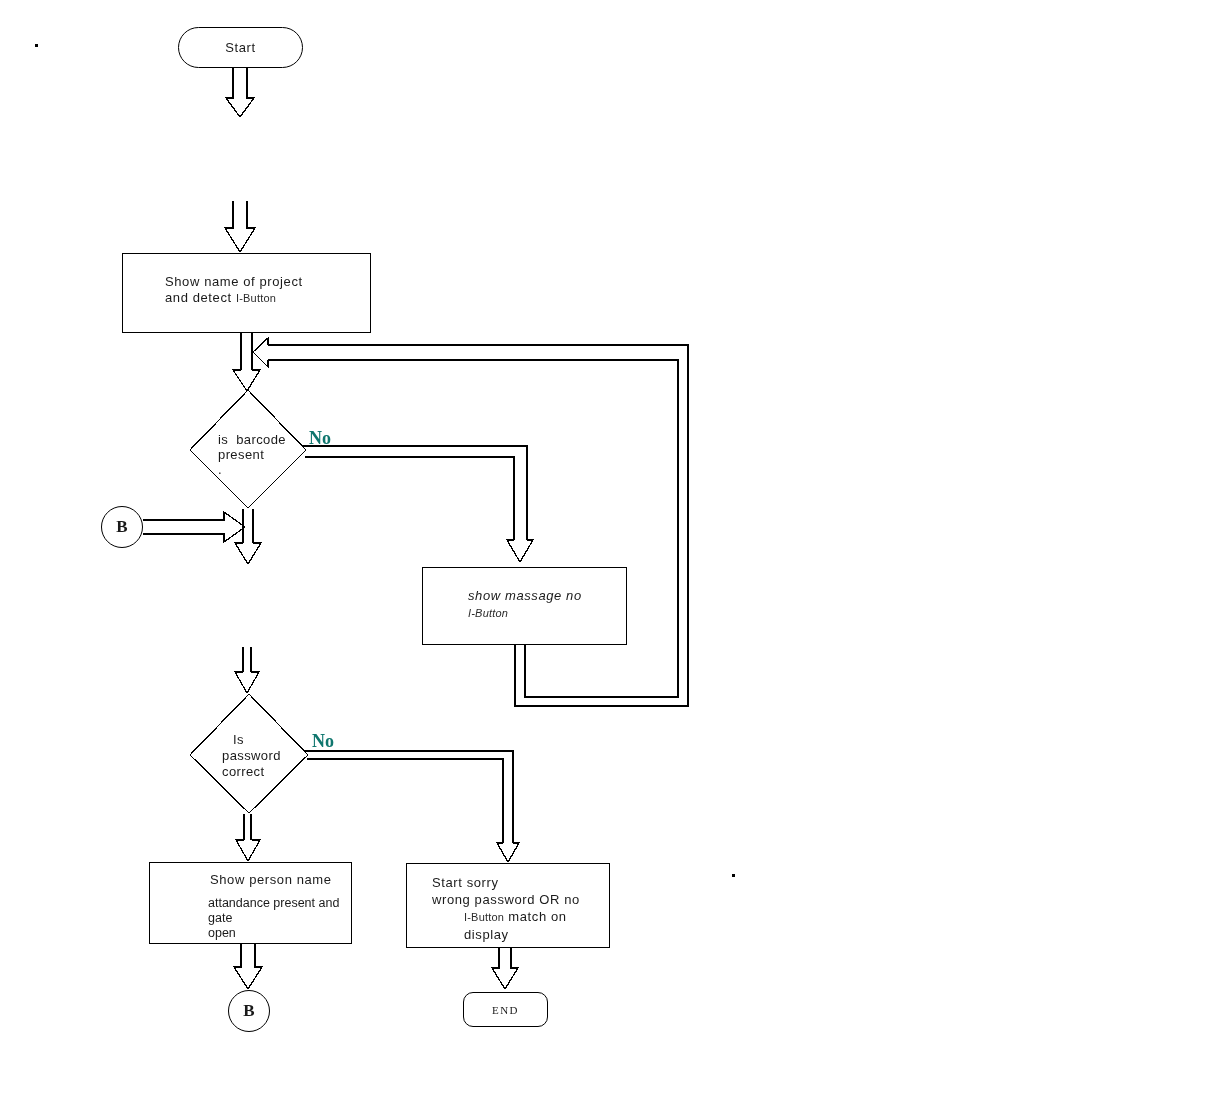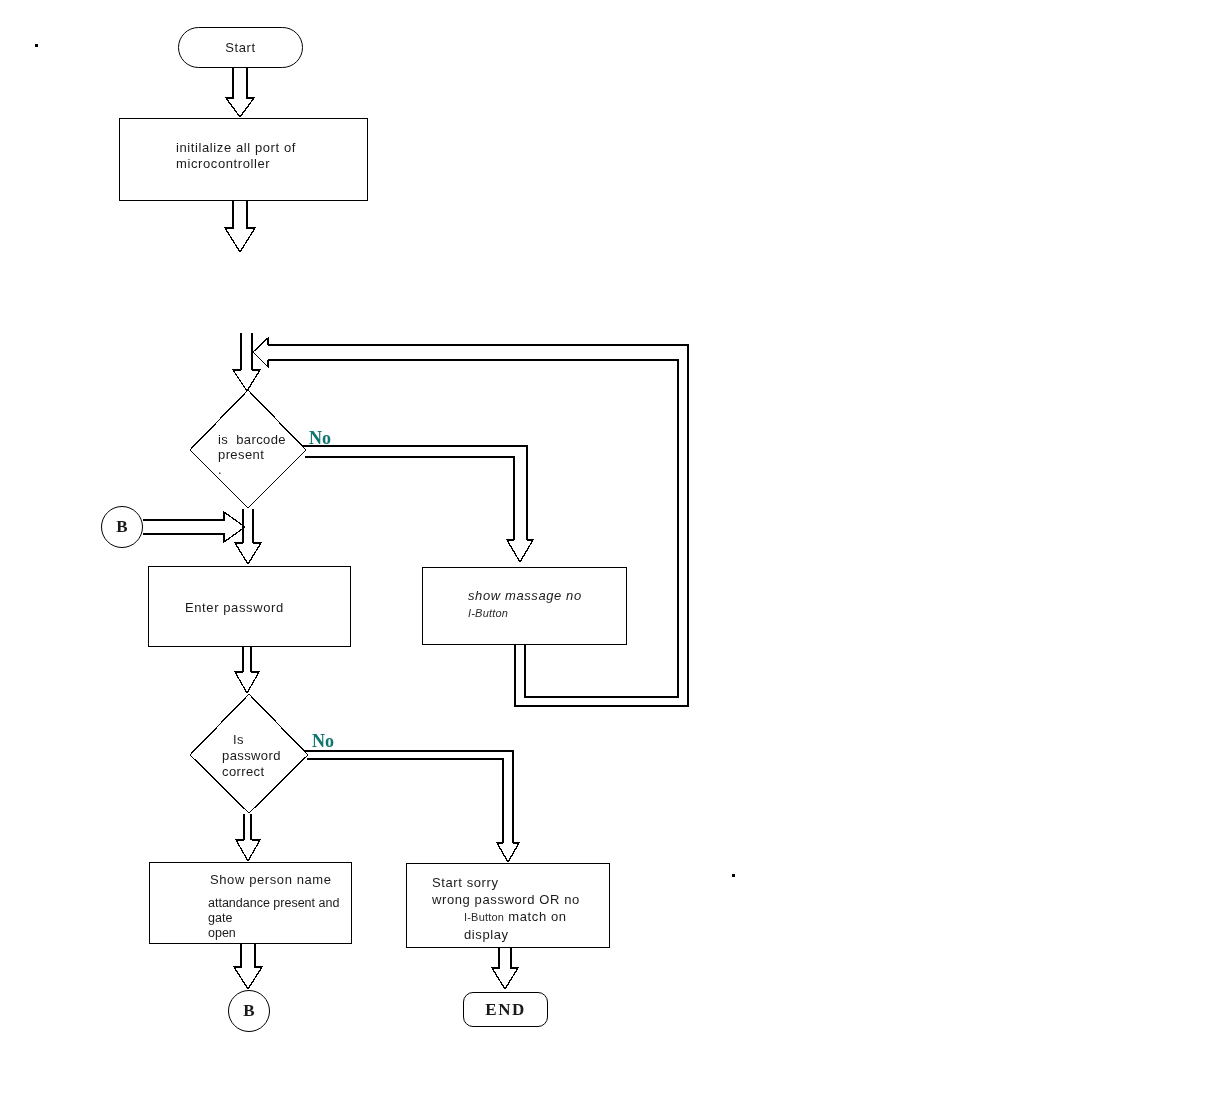--- a/index.html
+++ b/index.html
@@ -14,21 +14,21 @@
   .circle{border-radius:50%;display:flex;align-items:center;justify-content:center;}
   .txt{font-size:13px;letter-spacing:0.6px;line-height:16px;}
   .txt-sm{font-size:11px;letter-spacing:0.2px;color:#2b2b2b;}
   .txt-b{font-size:12.5px;letter-spacing:0px;line-height:15px;}
   .serif{font-family:"Liberation Serif",serif;}
   .no-label{position:absolute;font-family:"Liberation Serif",serif;font-weight:bold;font-size:18px;color:#0f766e;}
   .dtext{position:absolute;font-size:13px;letter-spacing:0.4px;line-height:15px;}
   .dtext span{display:block;white-space:pre;}
   .label-line{display:block;}
   .b-label{font-size:17px;font-weight:bold;}
-  .end-label{font-size:17px;font-weight:700;letter-spacing:1.5px;}
+  .end-label{font-size:11px;font-weight:400;letter-spacing:1.5px;}
   .dot{position:absolute;width:3px;height:3px;background:#000;}
   .pad-indent{padding-left:11px;}
 </style>
 </head>
 <body>
 
 <div class="canvas">
 
   <svg class="wires" width="1215" height="1113" viewBox="0 0 1215 1113" shape-rendering="crispEdges" fill="none" stroke="#000" stroke-width="1.3">
 
@@ -63,41 +63,38 @@
     <path d="M499,948 V968 H492 L505,989 L518,968 H511 V948"></path>
   </svg>
 
   <div class="dot" style="left:35px;top:44px;"></div>
   <div class="dot" style="left:732px;top:874px;"></div>
 
   <div class="shape stadium" style="left:178px;top:27px;width:125px;height:41px;text-align:center;">
     <span class="txt">Start</span>
   </div>
 
-  <div class="shape" style="left:119px;top:118px;width:249px;height:83px;padding:21px 0 0 56px;">
-    <span class="txt label-line">initilalize all port of</span>
-    <span class="txt label-line">microcontroller</span>
+
+  <div class="shape" style="left:122px;top:253px;width:249px;height:80px;padding:20px 0 0 42px;">
+    <span class="txt label-line">Show name of project</span>
+    <span class="txt label-line"><span class="txt">and detect</span> <span class="txt-sm">I-Button</span></span>
   </div>
-
 
   <div class="dtext" style="left:218px;top:432px;">
     <span>is  barcode</span>
     <span>present</span>
     <span>.</span>
   </div>
 
   <div class="no-label" style="left:309px;top:428px;">No</div>
 
   <div class="shape circle" style="left:101px;top:506px;width:42px;height:42px;">
     <span class="serif b-label">B</span>
   </div>
 
-  <div class="shape" style="left:148px;top:566px;width:203px;height:81px;padding:31px 0 0 36px;">
-    <span class="txt">Enter password</span>
-  </div>
 
   <div class="shape" style="left:422px;top:567px;width:205px;height:78px;padding:20px 0 0 45px;font-style:italic;">
     <span class="txt label-line">show massage no</span>
     <span class="txt-sm label-line" style="margin-top:3px;">I-Button</span>
   </div>
 
   <div class="dtext" style="left:222px;top:732px;line-height:16px;">
     <span class="pad-indent">Is</span>
     <span>password</span>
     <span>correct</span>

